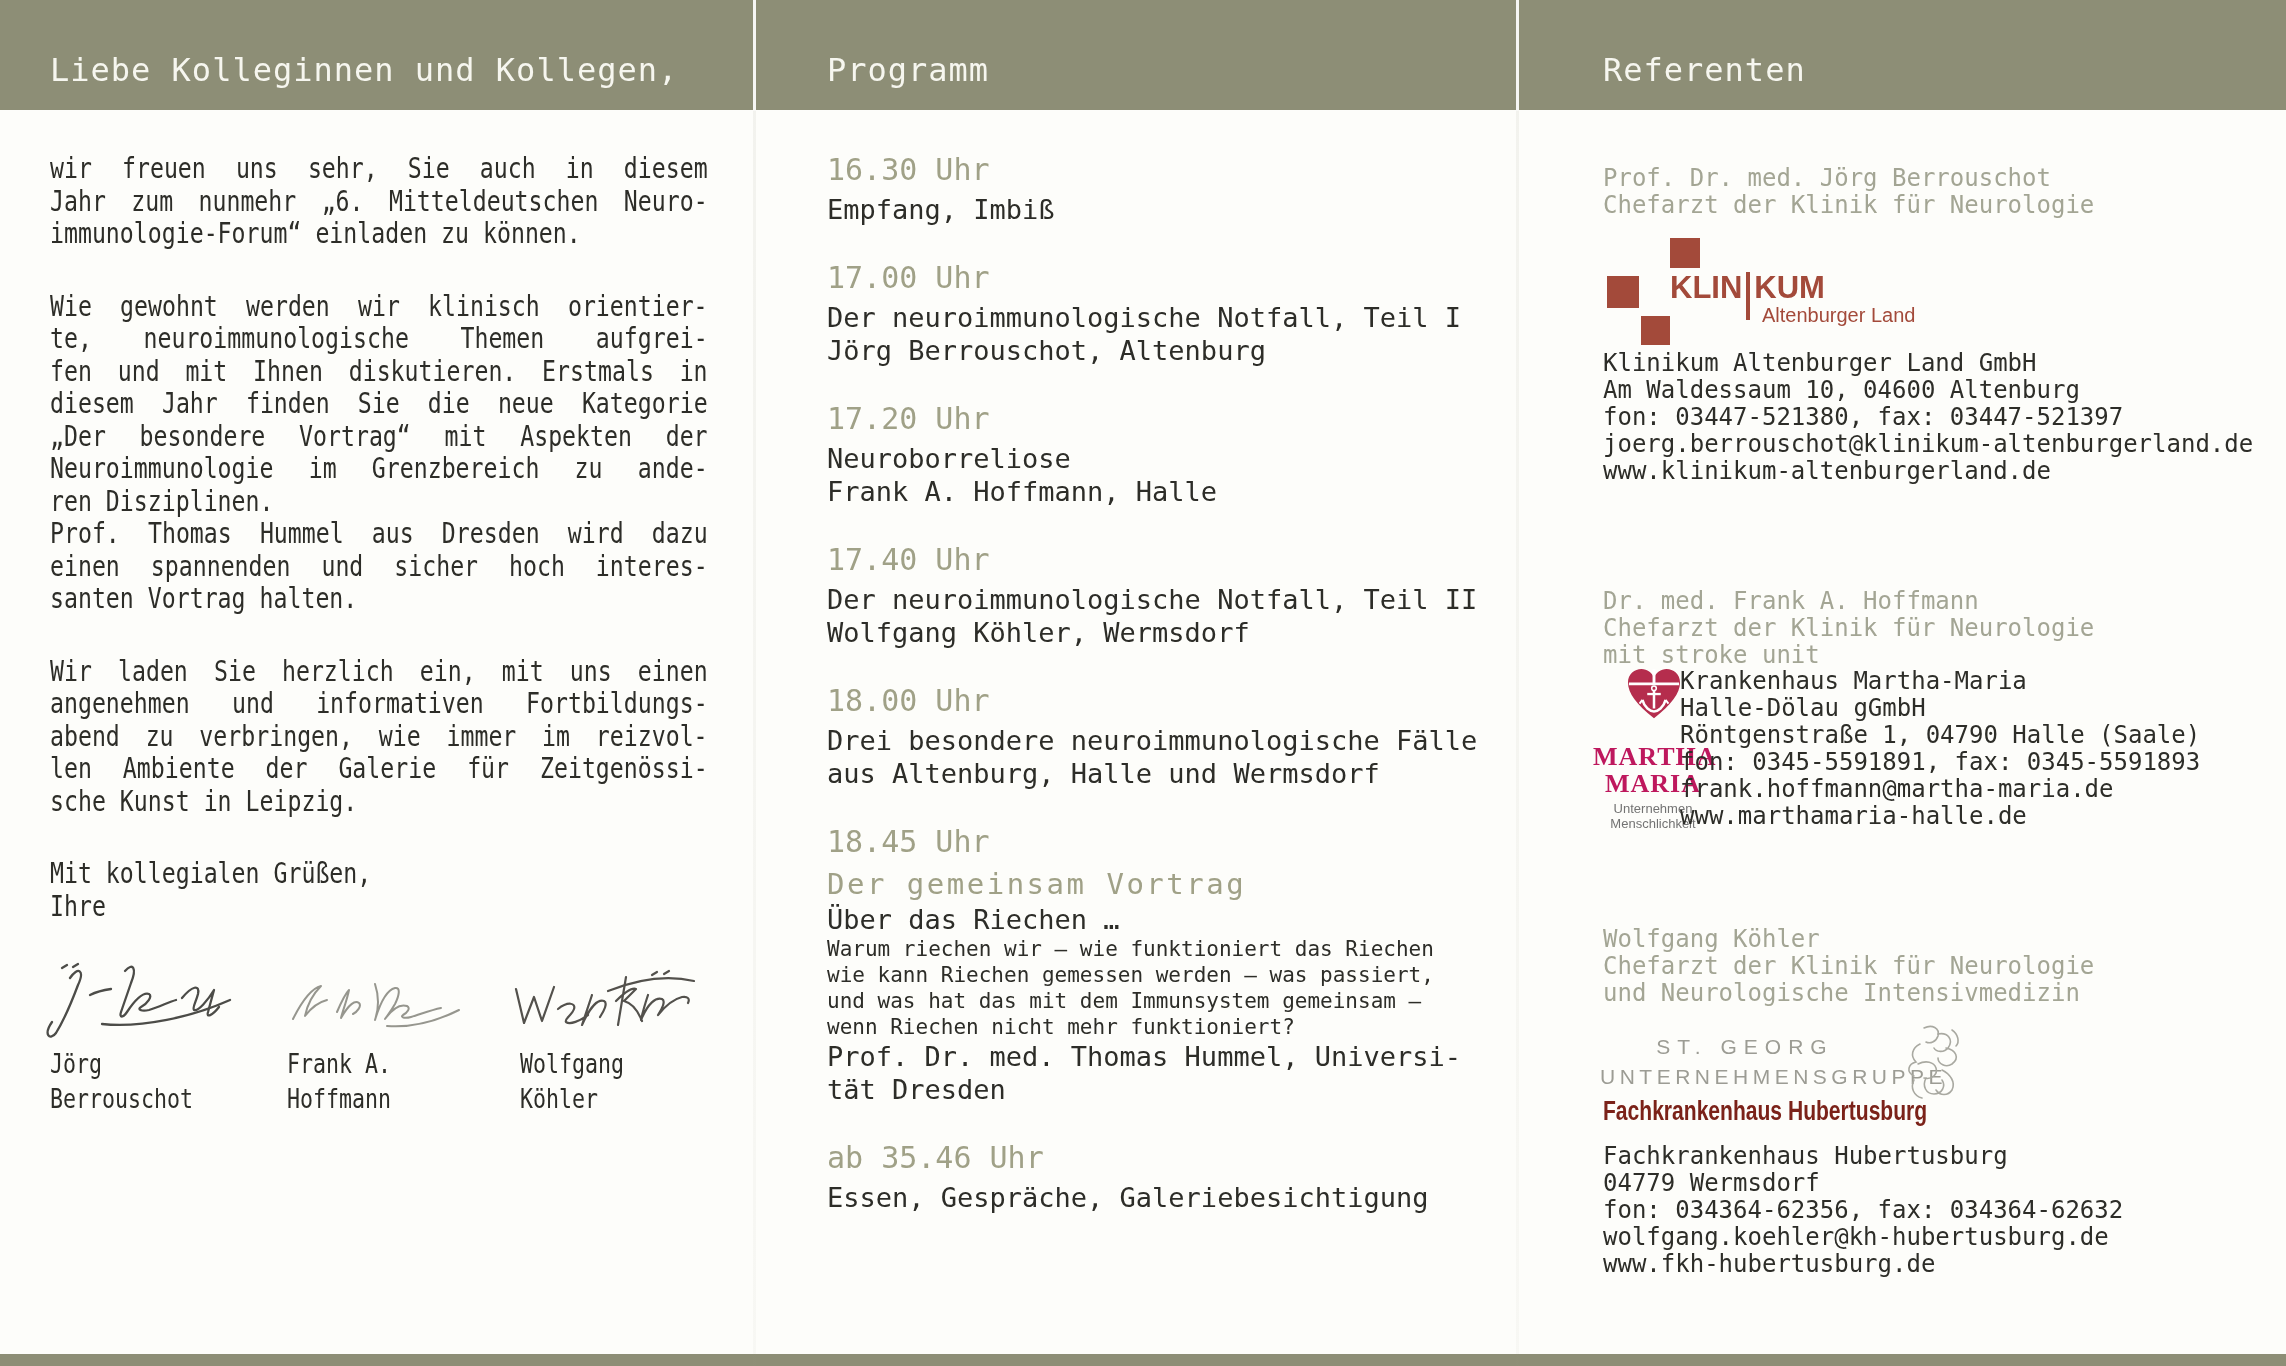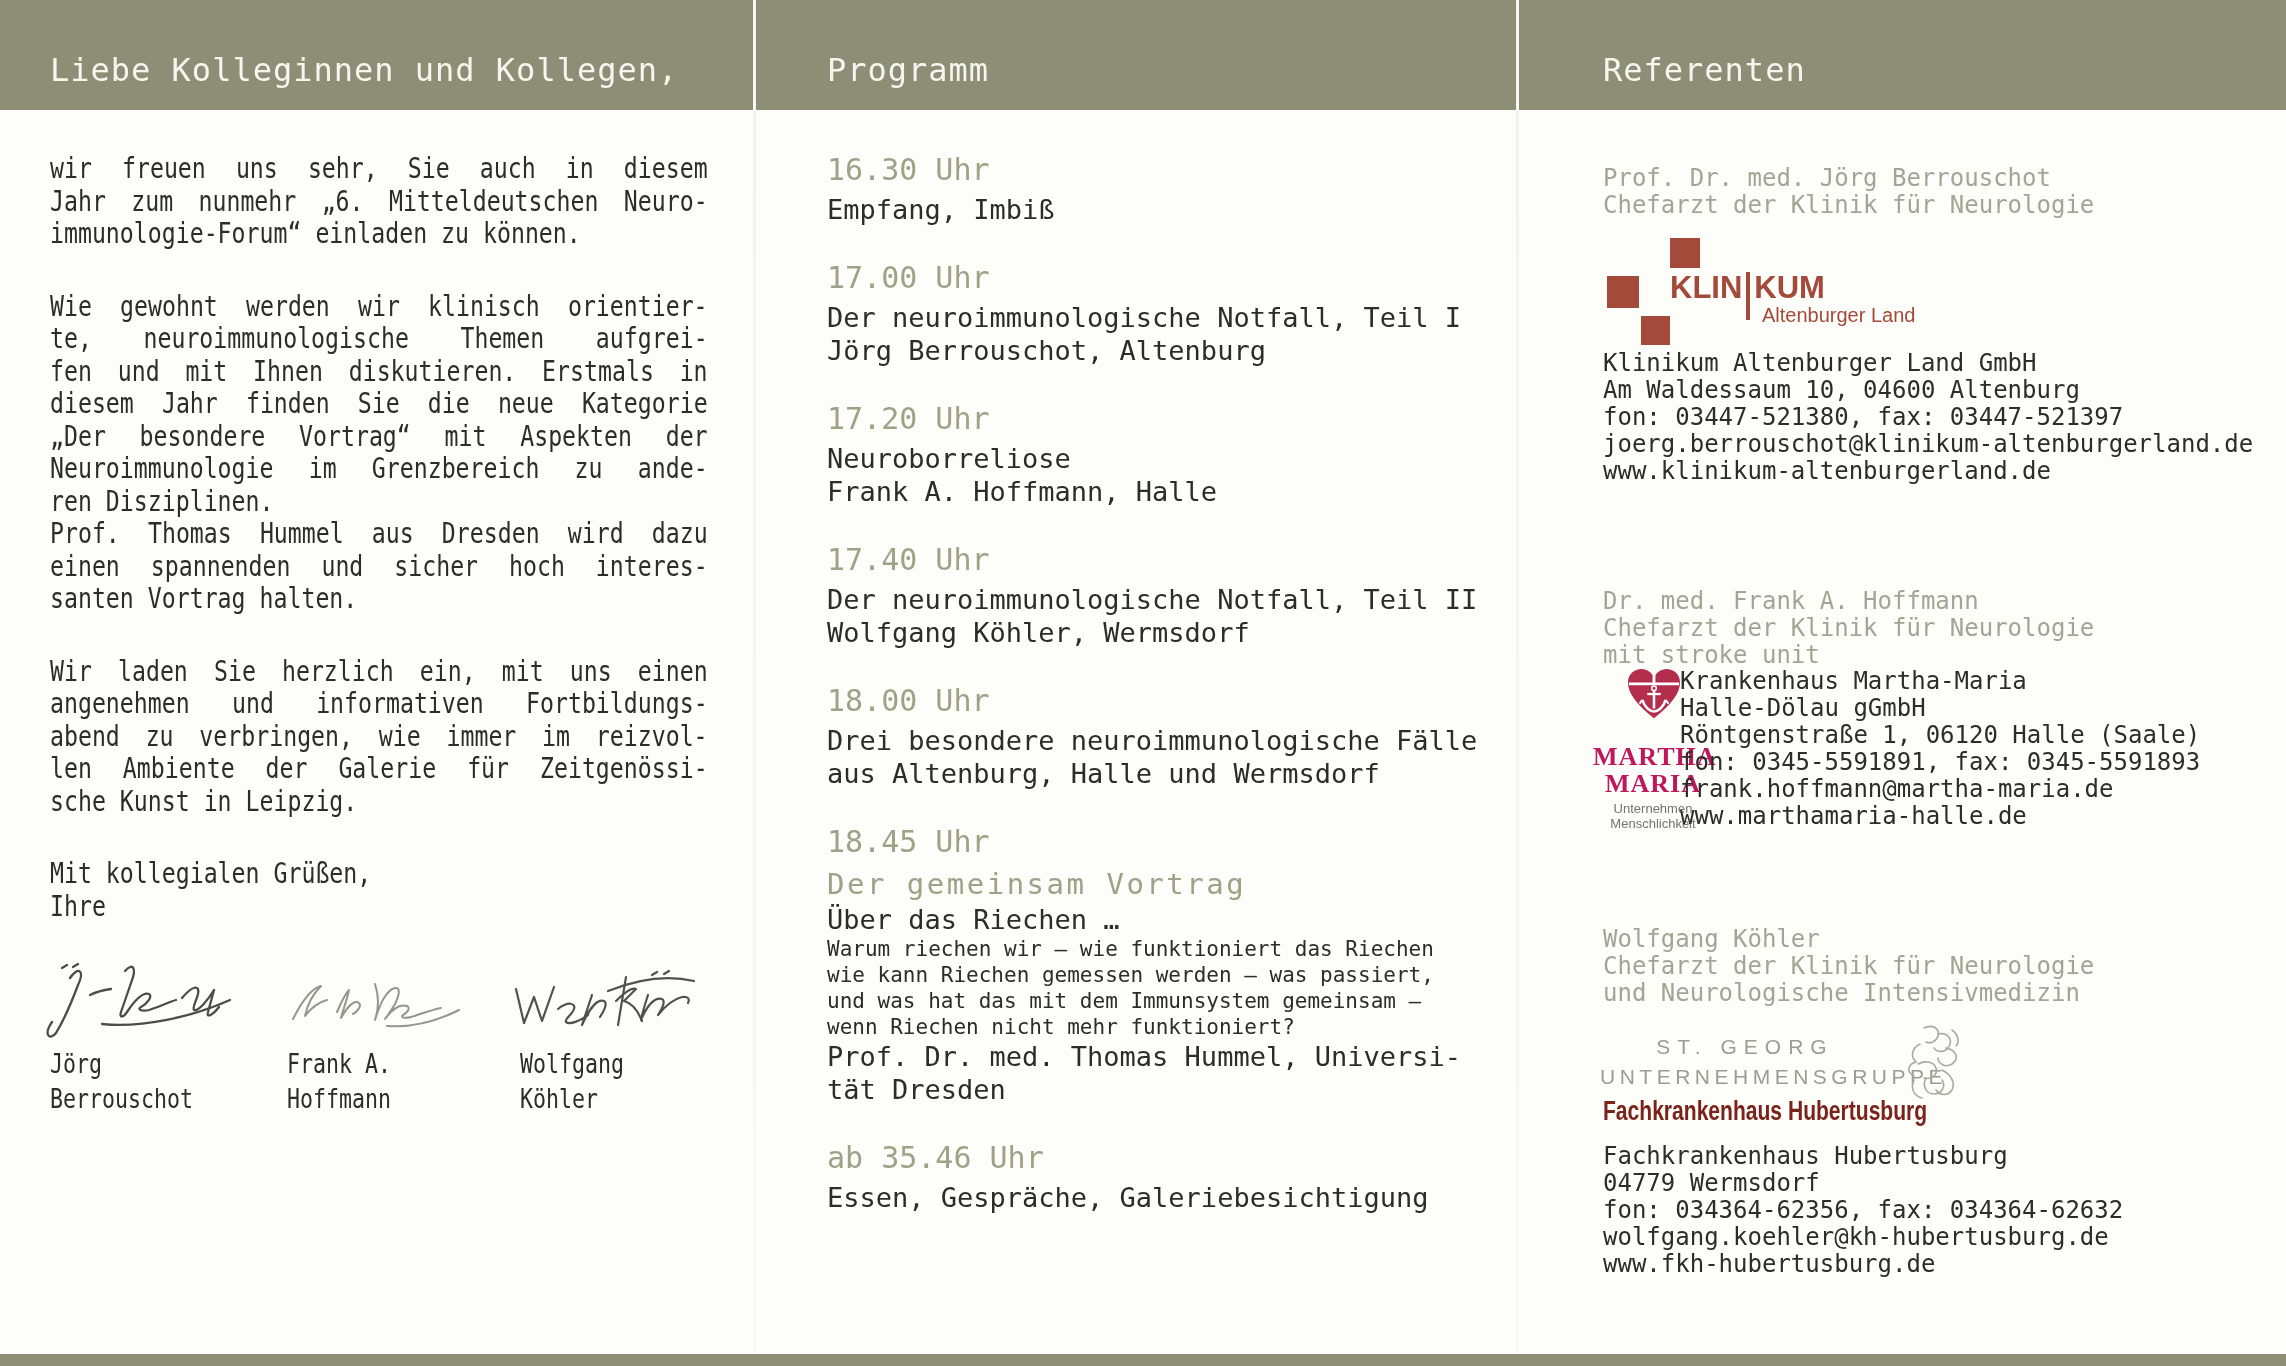--- a/index.html
+++ b/index.html
@@ -272,21 +272,21 @@
     </svg>
     <div class="mname mname1">MARTHA</div>
     <div class="mname mname2">MARIA</div>
     <div class="mtag mtag1">Unternehmen</div>
     <div class="mtag mtag2">Menschlichkeit</div>
   </div>
 
   <div class="ref-addr ra2">
       <div>Krankenhaus Martha-Maria</div>
       <div>Halle-Dölau gGmbH</div>
-      <div>Röntgenstraße 1, 06120 Halle (Saale)</div>
+      <div>Röntgenstraße 1, 04790 Halle (Saale)</div>
       <div>fon: 0345-5591891, fax: 0345-5591893</div>
       <div>frank.hoffmann@martha-maria.de</div>
       <div>www.marthamaria-halle.de</div>
     </div>
 
   <div class="ref-titles rt3">
       <div>Wolfgang Köhler</div>
       <div>Chefarzt der Klinik für Neurologie</div>
       <div>und Neurologische Intensivmedizin</div>
     </div>

